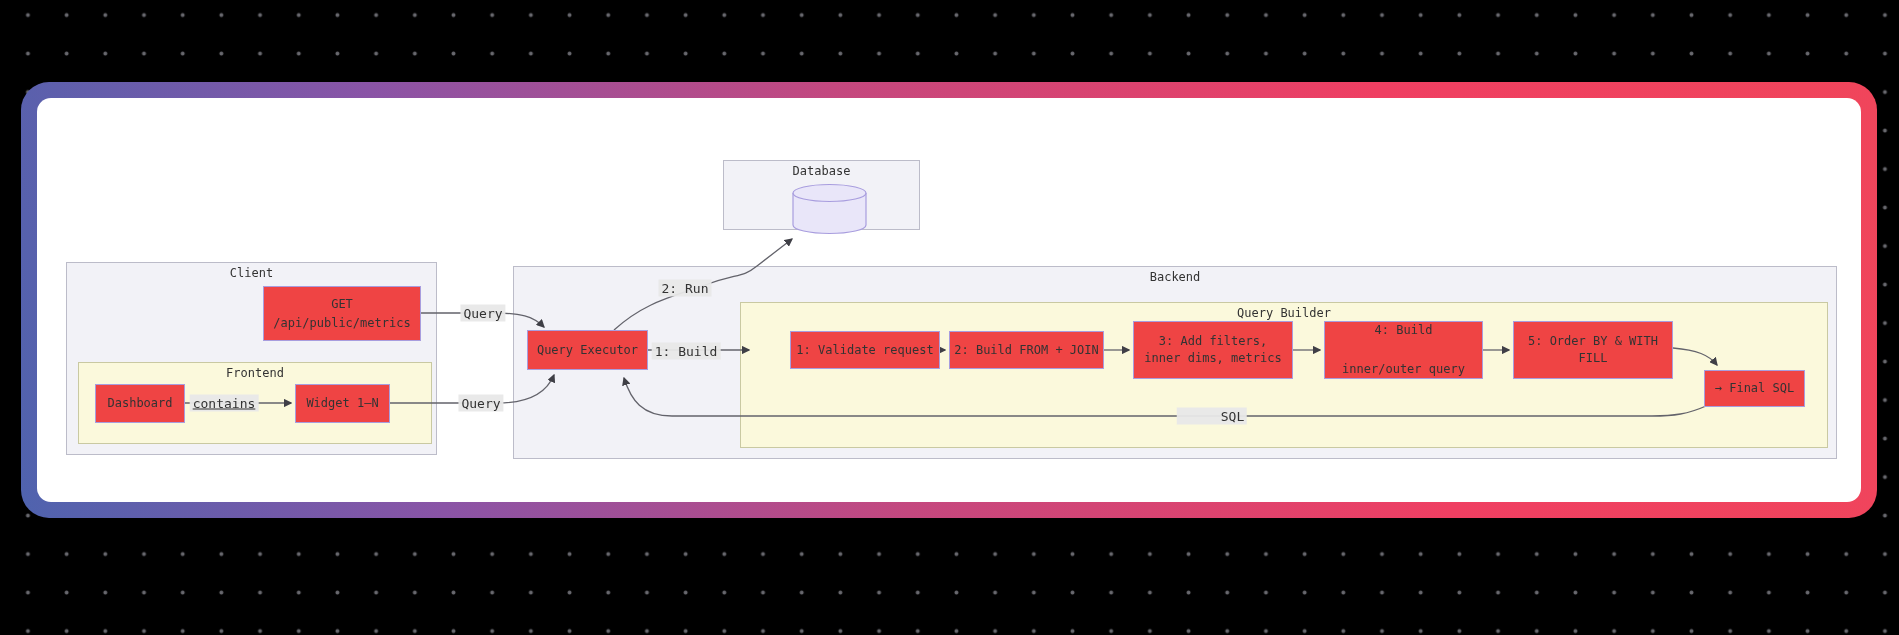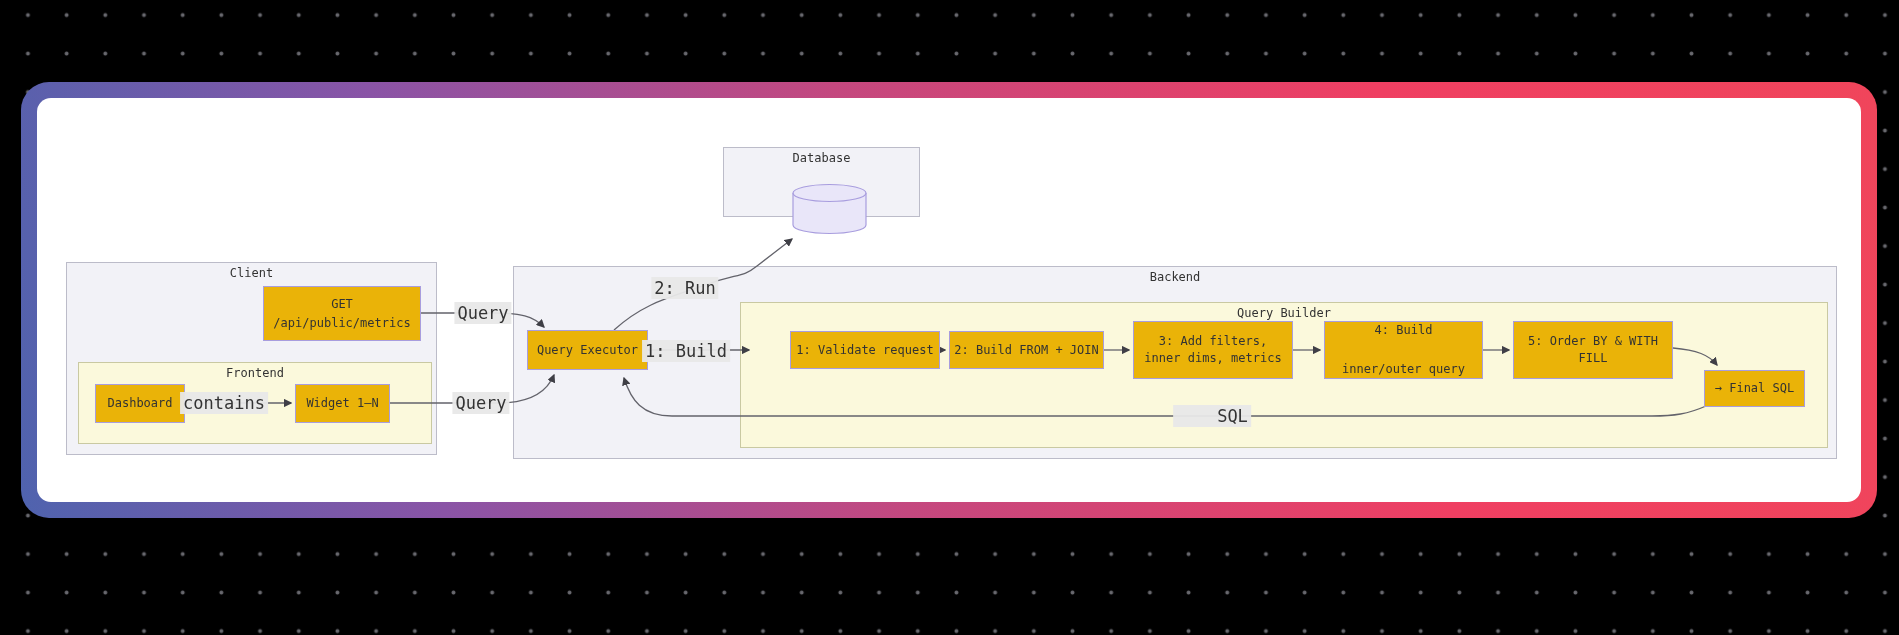--- a/index.html
+++ b/index.html
@@ -18,47 +18,47 @@
     border-radius:28px;box-sizing:border-box;padding:16px;
     background:linear-gradient(80deg,#4f63ae 0%,#8a54a6 22%,#c4487f 46%,#ef3f62 74%,#f0455b 100%);
   }
   .panel{width:100%;height:100%;background:#ffffff;border-radius:14px;}
 
   .diagram{position:absolute;inset:0;font-size:12px;color:#333;}
   .cluster{position:absolute;box-sizing:border-box;border:1px solid #bcbcc9;background:#f2f2f7;}
   .cluster.yellow{background:#fbf9dc;border-color:#c9c9a2;}
   .cluster .ctitle{position:absolute;top:3px;left:0;right:0;text-align:center;font-size:12px;color:#333;}
   .node{
-    position:absolute;box-sizing:border-box;background:#eab308;border:1px solid #a89dde;
+    position:absolute;box-sizing:border-box;background:#ef4444;border:1px solid #a89dde;
     display:flex;flex-direction:column;align-items:center;justify-content:center;
     text-align:center;color:#333;font-size:12px;line-height:17px;white-space:nowrap;
   }
   .cyl-label{position:absolute;text-align:center;color:#333;font-size:12px;}
   .elabel{
     position:absolute;transform:translate(-50%,-50%);
-    background:rgba(232,232,232,0.95);color:#333;font-size:17px;
+    background:rgba(232,232,232,0.95);color:#333;font-size:13px;
     padding:1px 3px;white-space:nowrap;z-index:6;
   }
   svg.edges{position:absolute;left:0;top:0;z-index:4;pointer-events:none;}
   .node{z-index:5;}
   .cluster{z-index:1;}
   .cluster.inner{z-index:2;}
 </style>
 </head>
 <body>
 
 <div class="dots"></div>
 
 <div class="frame">
   <div class="panel"></div>
 </div>
 
 <div class="diagram">
 
-  <div class="cluster" style="left:723px;top:147px;width:197px;height:70px;">
+  <div class="cluster" style="left:723px;top:160px;width:197px;height:70px;">
     <div class="ctitle">Database</div>
   </div>
 
   <div class="cluster" style="left:66px;top:262px;width:371px;height:193px;">
     <div class="ctitle">Client</div>
   </div>
 
   <div class="cluster yellow inner" style="left:78px;top:362px;width:354px;height:82px;">
     <div class="ctitle">Frontend</div>
   </div>
@@ -144,18 +144,18 @@
     <div>5: Order BY &amp; WITH</div>
     <div>FILL</div>
   </div>
 
   <div class="node" style="left:1704px;top:370px;width:101px;height:37px;">
     <div>→ Final SQL</div>
   </div>
 
   <div class="elabel" style="left:483px;top:313px;">Query</div>
   <div class="elabel" style="left:481px;top:403px;">Query</div>
-  <div class="elabel" style="left:224px;top:403px;">contains</div>
+  <div class="elabel" style="left:224px;top:403px;text-decoration:underline;">contains</div>
   <div class="elabel" style="left:685px;top:288px;">2: Run</div>
   <div class="elabel" style="left:686px;top:351px;">1: Build</div>
   <div class="elabel" style="left:1212px;top:416px;padding-left:44px;">SQL</div>
 
 </div>
 
 </body></html>

